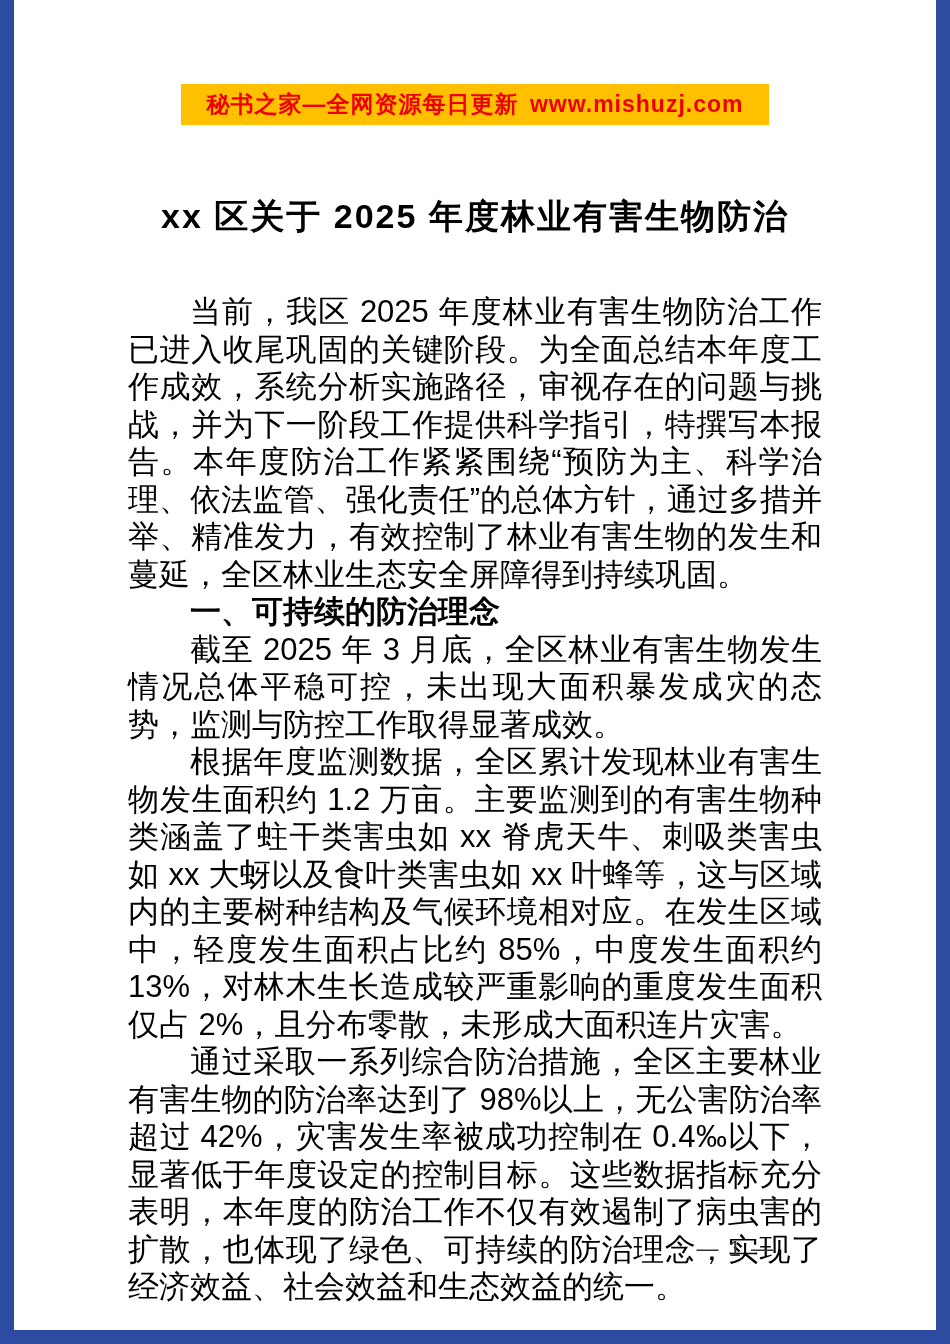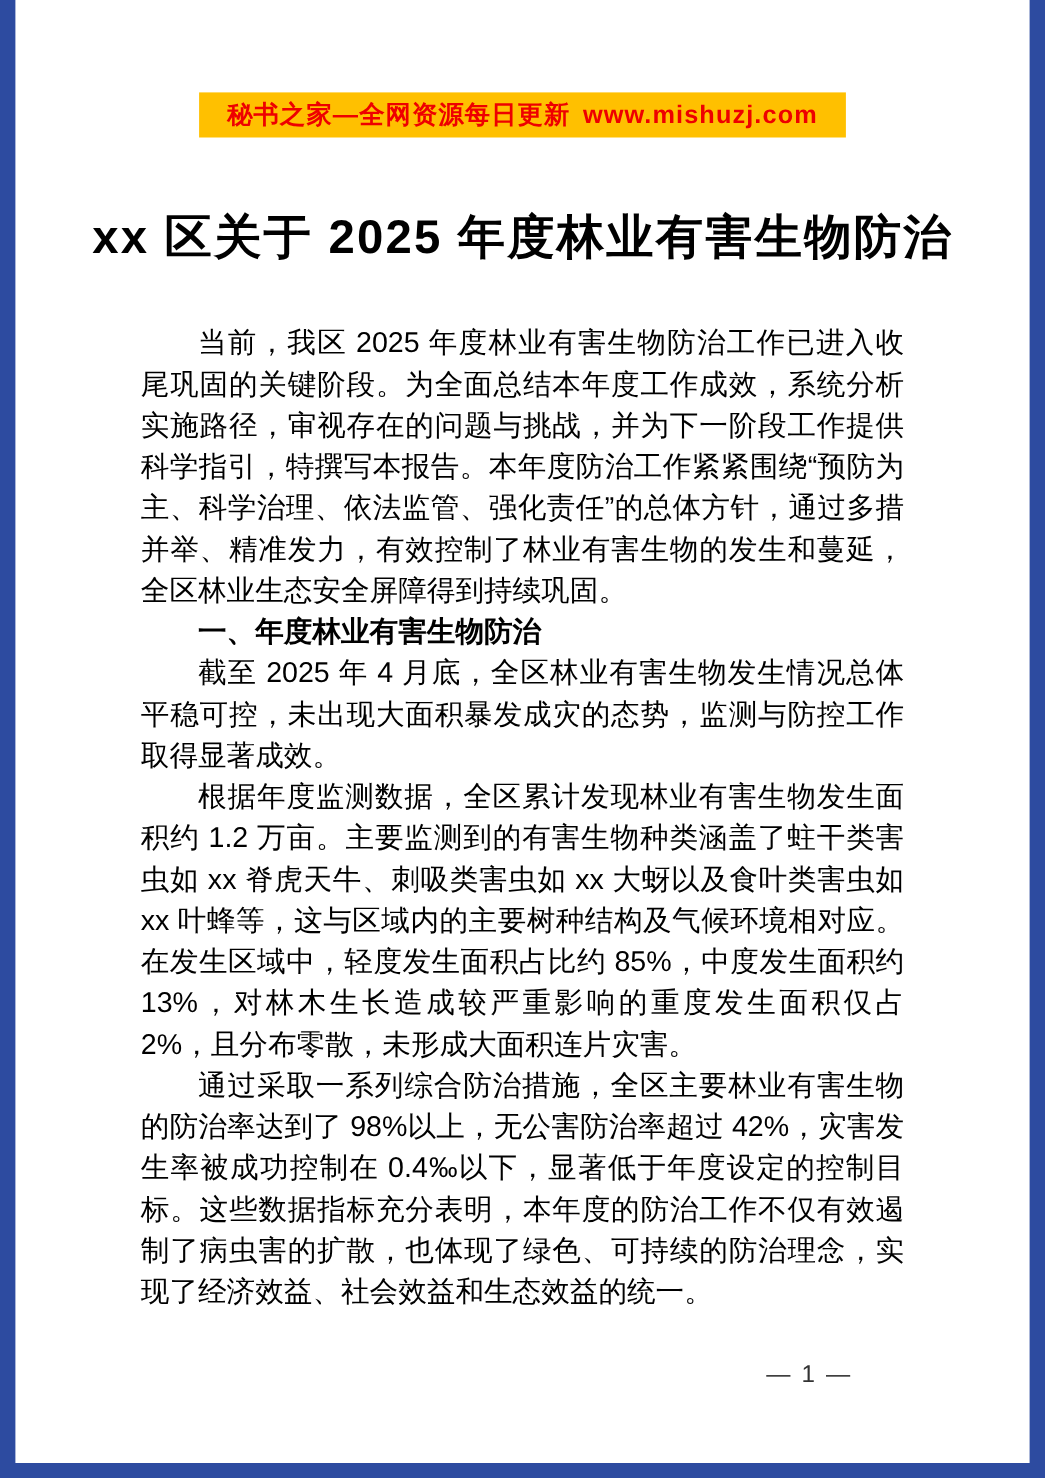--- a/index.html
+++ b/index.html
@@ -33,30 +33,30 @@
     font-size: 23px;
     font-weight: bold;
     letter-spacing: 1px;
     white-space: nowrap;
   }
   .banner .url { margin-left: 4px; }
 
   .title {
     margin: 58px 60px 0;
     text-align: center;
-    font-size: 43px;
+    font-size: 34px;
     line-height: 66px;
     font-weight: bold;
     letter-spacing: 2px;
   }
   .title span { display: block; }
 
   .body-text {
     margin: 44px 128px 0;
-    font-size: 26px;
+    font-size: 31px;
     line-height: 37.5px;
     text-align: justify;
   }
   .para {
     margin: 0;
     text-indent: 2em;
   }
   .para.heading {
     font-weight: bold;
   }
@@ -80,21 +80,21 @@
   <div class="bar bar-bottom"></div>
 
   <div class="banner"><span>秘书之家</span><span>—全网资源每日更新 </span><span class="url">www.mishuzj.com</span></div>
 
   <h1 class="title">
     <span>xx 区关于 2025 年度林业有害生物防治</span>
   </h1>
 
   <div class="body-text" id="body-container">
       <p class="para">当前，我区 2025 年度林业有害生物防治工作已进入收尾巩固的关键阶段。为全面总结本年度工作成效，系统分析实施路径，审视存在的问题与挑战，并为下一阶段工作提供科学指引，特撰写本报告。本年度防治工作紧紧围绕“预防为主、科学治理、依法监管、强化责任”的总体方针，通过多措并举、精准发力，有效控制了林业有害生物的发生和蔓延，全区林业生态安全屏障得到持续巩固。</p>
-      <p class="para heading">一、年度林业有害生物防治</p>
-      <p class="para">截至 2025 年 4 月底，全区林业有害生物发生情况总体平稳可控，未出现大面积暴发成灾的态势，监测与防控工作取得显著成效。</p>
+      <p class="para heading">一、可持续的防治理念</p>
+      <p class="para">截至 2025 年 3 月底，全区林业有害生物发生情况总体平稳可控，未出现大面积暴发成灾的态势，监测与防控工作取得显著成效。</p>
       <p class="para">根据年度监测数据，全区累计发现林业有害生物发生面积约 1.2 万亩。主要监测到的有害生物种类涵盖了蛀干类害虫如 xx 脊虎天牛、刺吸类害虫如 xx 大蚜以及食叶类害虫如 xx 叶蜂等，这与区域内的主要树种结构及气候环境相对应。在发生区域中，轻度发生面积占比约 85%，中度发生面积约 13%，对林木生长造成较严重影响的重度发生面积仅占 2%，且分布零散，未形成大面积连片灾害。</p>
       <p class="para">通过采取一系列综合防治措施，全区主要林业有害生物的防治率达到了 98%以上，无公害防治率超过 42%，灾害发生率被成功控制在 0.4‰以下，显著低于年度设定的控制目标。这些数据指标充分表明，本年度的防治工作不仅有效遏制了病虫害的扩散，也体现了绿色、可持续的防治理念，实现了经济效益、社会效益和生态效益的统一。</p>
     </div>
 
   <div class="page-footer">— 1 —</div>
 
 </div>
 
 </body></html>

